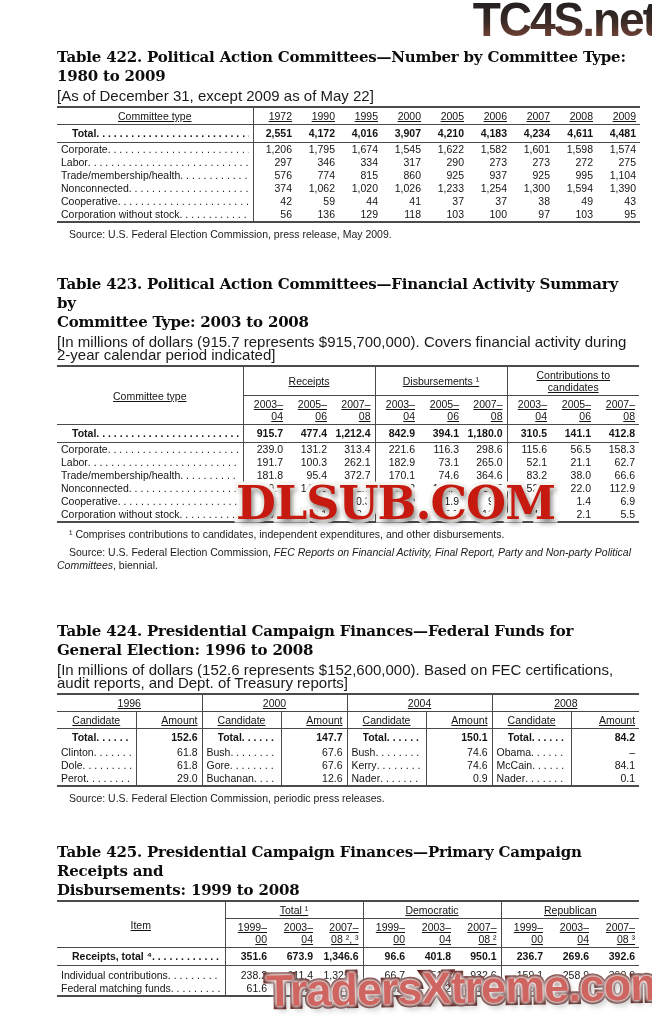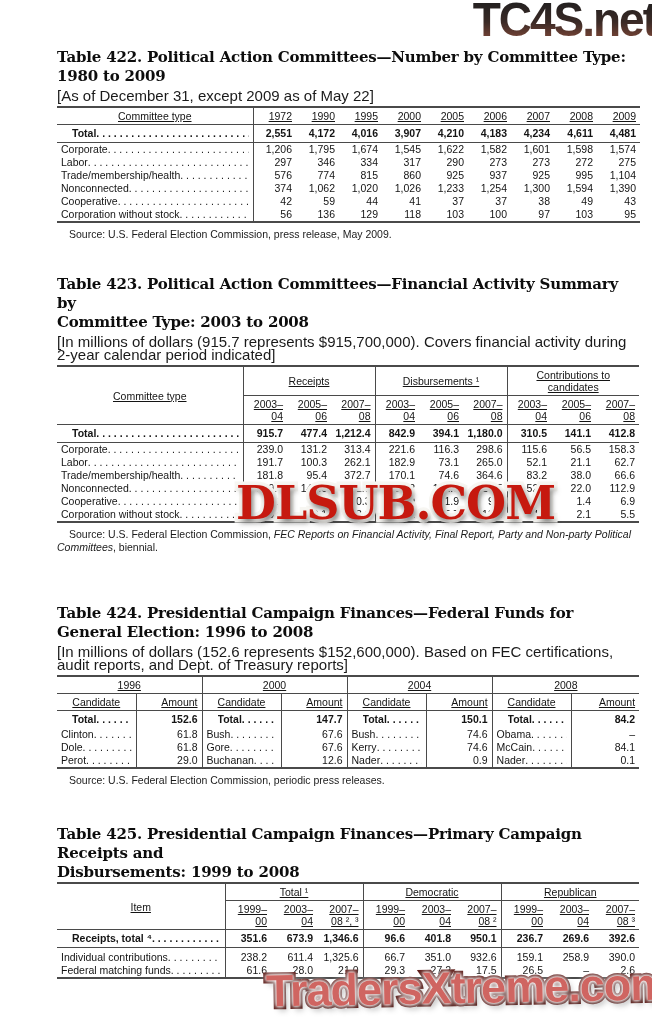--- a/index.html
+++ b/index.html
@@ -374,20 +374,21 @@
                 <td class="num vl">9.2</td>
                 <td class="num">5.7</td>
                 <td class="num">12.4</td>
                 <td class="num vl">4.2</td>
                 <td class="num">2.1</td>
                 <td class="num">5.5</td>
               </tr>
             </tbody>
           </table>
         </div>
+      <p class="fnote">¹ Comprises contributions to candidates, independent expenditures, and other disbursements.</p>
       <p class="src tight" id="t423src"><span>Source: U.S. Federal Election Commission, </span><i>FEC Reports on Financial Activity, Final Report, Party and Non-party Political Committees</i><span>, biennial.</span></p>
     </section>
 
     <section class="sec s424">
       <h2 class="ttl">
         <span>Table 424. Presidential Campaign Finances—Federal Funds for</span><br>
         <span>General Election: 1996 to 2008</span>
       </h2>
       <p class="note">[In millions of dollars (152.6 represents $152,600,000). Based on FEC certifications, audit reports, and Dept. of Treasury reports]</p>
       <div id="t424">

